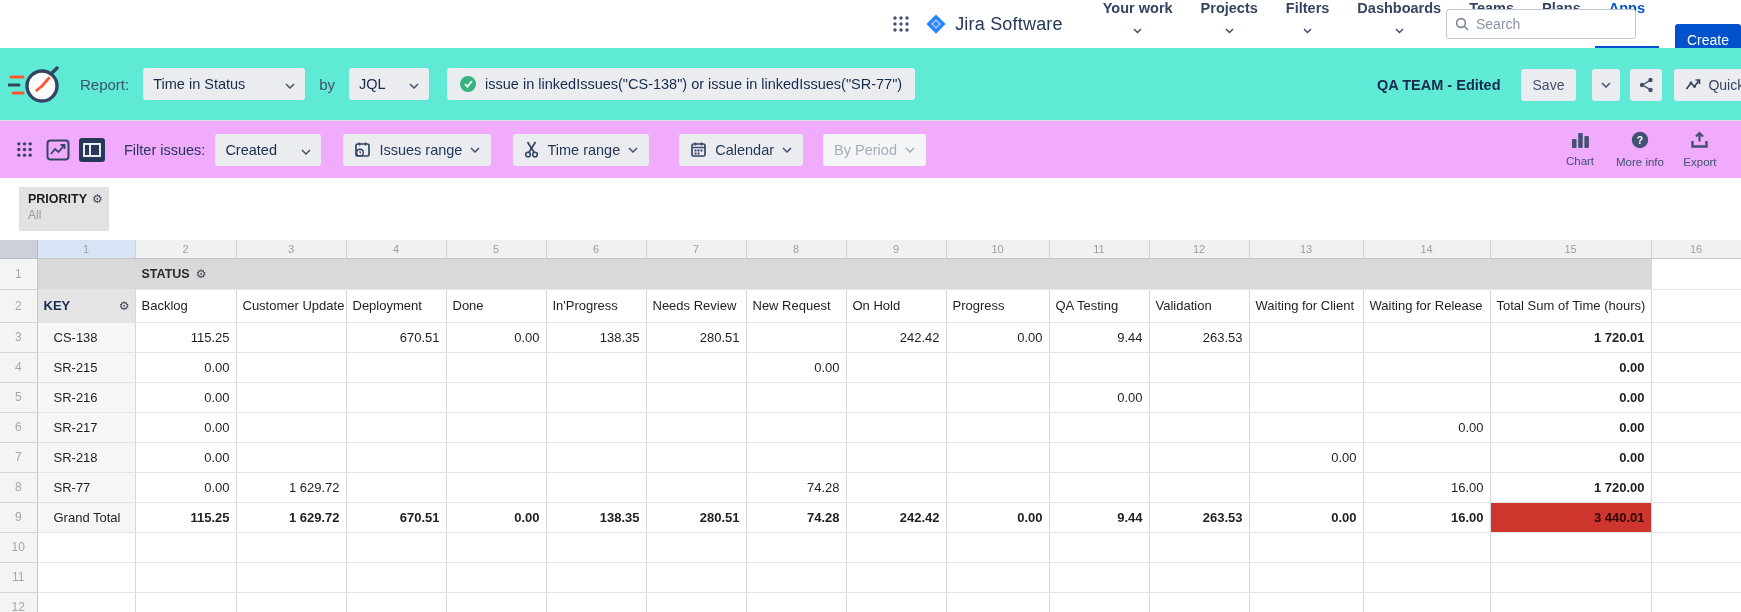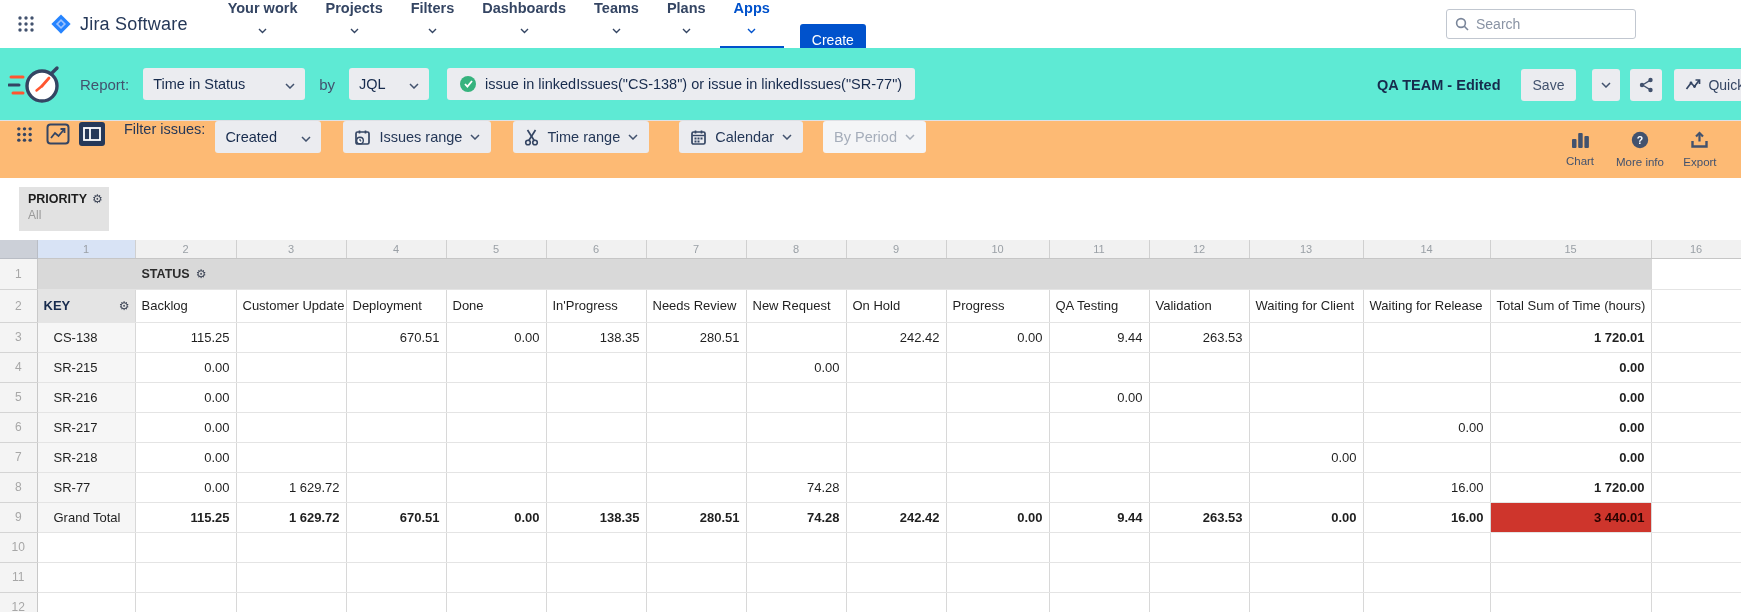--- a/index.html
+++ b/index.html
@@ -1,20 +1,20 @@
 <!DOCTYPE html>
 <html><head>
 <meta charset="utf-8">
 <style>
   * { margin:0; padding:0; box-sizing:border-box; }
   html,body { width:1741px; height:612px; overflow:hidden; background:#fff;
               font-family:"Liberation Sans","DejaVu Sans",sans-serif; color:#172B4D; }
 
   
-  .nav { height:48px; display:flex; align-items:center; padding-left:12px; position:relative; background:#fff; }
+  .nav { height:48px; display:flex; align-items:center; padding-left:12px; position:relative; background:#fff;justify-content:flex-end; }
   .appswitch { width:28px; height:28px; display:flex; align-items:center; justify-content:center; cursor:pointer; }
   .brand { display:flex; align-items:center; gap:8px; margin-left:10px; }
   .brand-name { font-size:18px; font-weight:500; color:#253858; letter-spacing:.2px; }
   .nav-items { display:flex; align-items:center; height:48px; margin-left:26px; }
   .nav-item { display:flex; align-items:center; gap:5px; height:48px; padding:0 14px; font-size:14.5px;
               font-weight:700; color:#344563; cursor:pointer;flex-direction:column; }
   .nav-item.active { color:#0052CC; box-shadow:inset 0 -2px 0 #0052CC; }
   .create-btn { margin-left:16px; background:#0052CC; color:#fff; font-size:14px; font-weight:500;
                 border:none; border-radius:3px; height:32px; padding:0 12px; cursor:pointer;margin-top:32px; }
   .search-wrap { position:absolute; left:1446px; top:9px; width:190px; height:30px; border:1px solid #C1C7D0;
@@ -39,21 +39,21 @@
   .saved-status { font-size:14.5px; font-weight:700; color:#172B4D; }
   .gbtn { background:#EBECF0; border:none; border-radius:3px; height:32px; display:inline-flex;
           align-items:center; justify-content:center; font-size:14px; font-weight:500; color:#42526E;
           cursor:pointer; padding:0 12px; }
   .save-btn { margin-left:20px; }
   .caret-btn { margin-left:16px; width:28px; padding:0; }
   .share-btn { margin-left:10px; width:32px; padding:0; }
   .quick-btn { margin-left:12px; gap:7px; padding:0 11px; color:#344563; }
 
   
-  .toolbar { height:57px; display:flex; align-items:flex-start; padding-left:10px; position:relative; background:#fdba74; }
+  .toolbar { height:57px; display:flex; align-items:center; padding-left:10px; position:relative; background:#f0abfc; }
   .viewbtn { width:28px; height:26px; display:flex; align-items:center; justify-content:center; cursor:pointer; margin-right:6px; }
   .flabel { margin-left:12px; font-size:14.5px; color:#253858; }
   .sel-created { width:106px; margin-left:10px; }
   .tbtn { margin-left:22px; gap:8px; color:#253858; font-weight:400; font-size:14.5px; padding:0 11px; }
   .tbtn.disabled { background:#F4F5F7; color:#A5ADBA; }
   .tb-actions { position:absolute; left:1560px; top:10px; display:flex; gap:16px; }
   .tb-action { display:flex; flex-direction:column; align-items:center; gap:3px; cursor:pointer; min-width:40px; }
   .tb-action .lbl { font-size:11.5px; color:#42526E; white-space:nowrap; }
 
   

